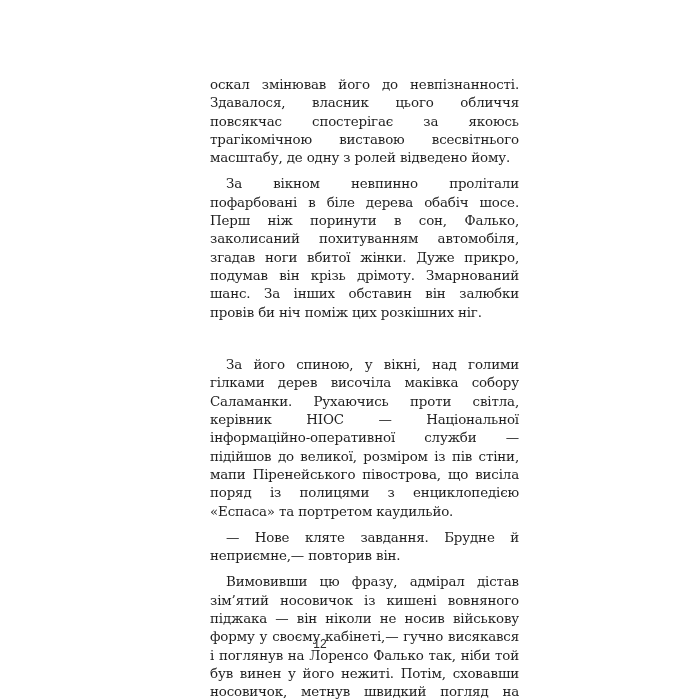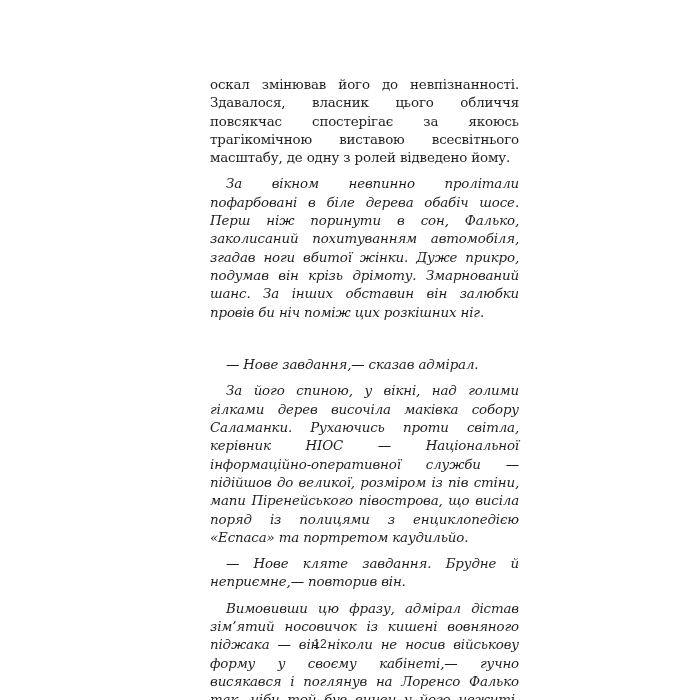--- a/index.html
+++ b/index.html
@@ -10,40 +10,39 @@
     top: 68px;
     width: 325px;
     font-family: "DejaVu Serif", "Liberation Serif", serif;
     font-size: 13.4px;
     line-height: 18.3px;
     color: #1e1e1e;
     text-align: justify;
     letter-spacing: -0.15px;
   }
   .page p { margin: 8px; text-indent: 0; hyphens: manual; }
-  .page p.indent { text-indent: 16px; font-style: italic; }
+  .page p.indent { text-indent: 16px; }
   .gap { height: 18.3px; }
   .page-number {
     position: absolute;
     left: 0; width: 640px;
     top: 637px;
     text-align: center;
     font-family: "Liberation Sans", "DejaVu Sans", sans-serif;
     font-size: 12px;
     color: #2a2a2a;
   }
 </style>
 </head>
 <body>
 
 <div class="page">
   <p>оскал змінював його до невпізнанності. Здавалося, власник цього обличчя повсякчас спостерігає за якоюсь трагікомічною виставою всесвітнього масштабу, де одну з ролей відведено йому.</p>
   <p class="indent">За вікном невпинно пролітали пофарбовані в біле дерева обабіч шосе. Перш ніж поринути в сон, Фалько, заколисаний похитуванням автомобіля, згадав ноги вбитої жінки. Дуже прикро, подумав він крізь дрімоту. Змарнований шанс. За інших обставин він залюбки провів би ніч поміж цих розкішних ніг.</p>
   <div class="gap"></div>
-  <p class="indent">— Нове завдання,— сказав адмірал.</p>
   <p class="indent">За його спиною, у вікні, над голими гілками дерев височіла маківка собору Саламанки. Рухаючись проти світла, керівник НІОС — Національної інформаційно-оперативної служби — підійшов до великої, розміром із пів стіни, мапи Піренейського півострова, що висіла поряд із полицями з енциклопедією «Еспаса» та портретом каудильйо.</p>
   <p class="indent">— Нове кляте завдання. Брудне й неприємне,— повторив він.</p>
   <p class="indent">Вимовивши цю фразу, адмірал дістав зім’ятий носовичок із кишені вовняного піджака — він ніколи не носив військову форму у своєму кабінеті,— гучно висякався і поглянув на Лоренсо Фалько так, ніби той був винен у його нежиті. Потім, сховавши носовичок, метнув швидкий погляд на праву нижню частину мапи й тицьнув туди пальцем.</p>
   <p class="indent">— Аліканте.</p>
 
 </div>
 
 <div class="page-number">12</div>
 
 </body></html>

